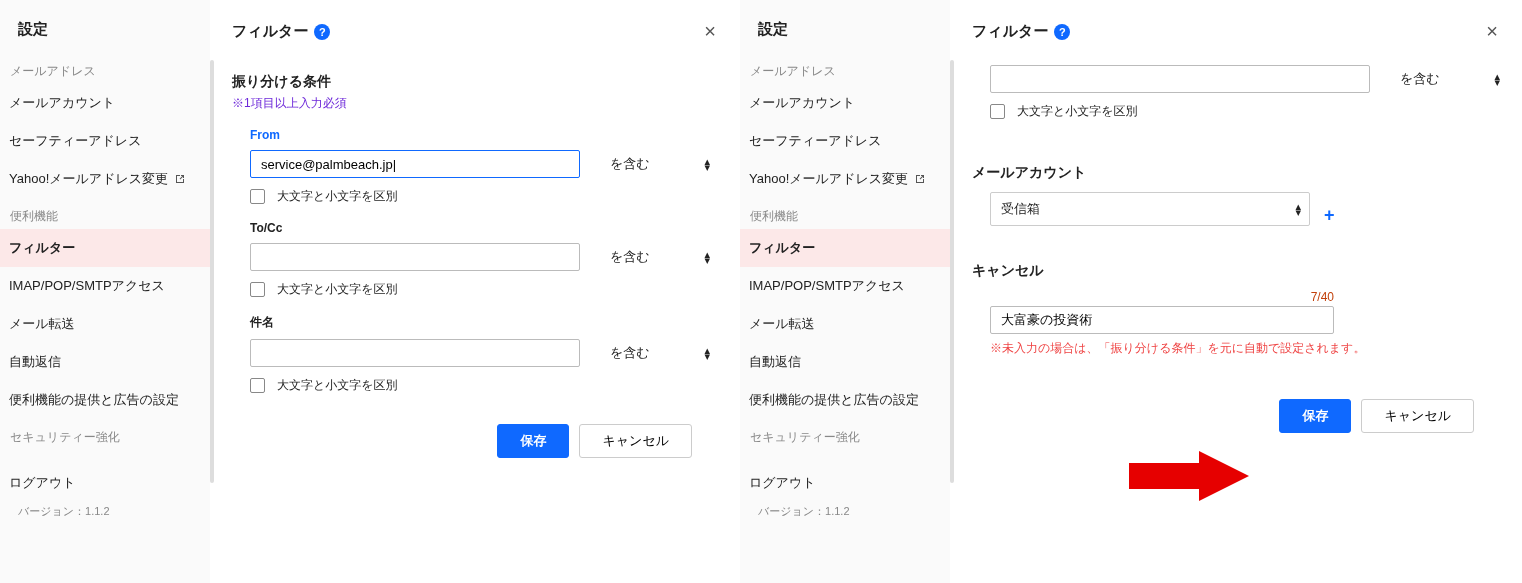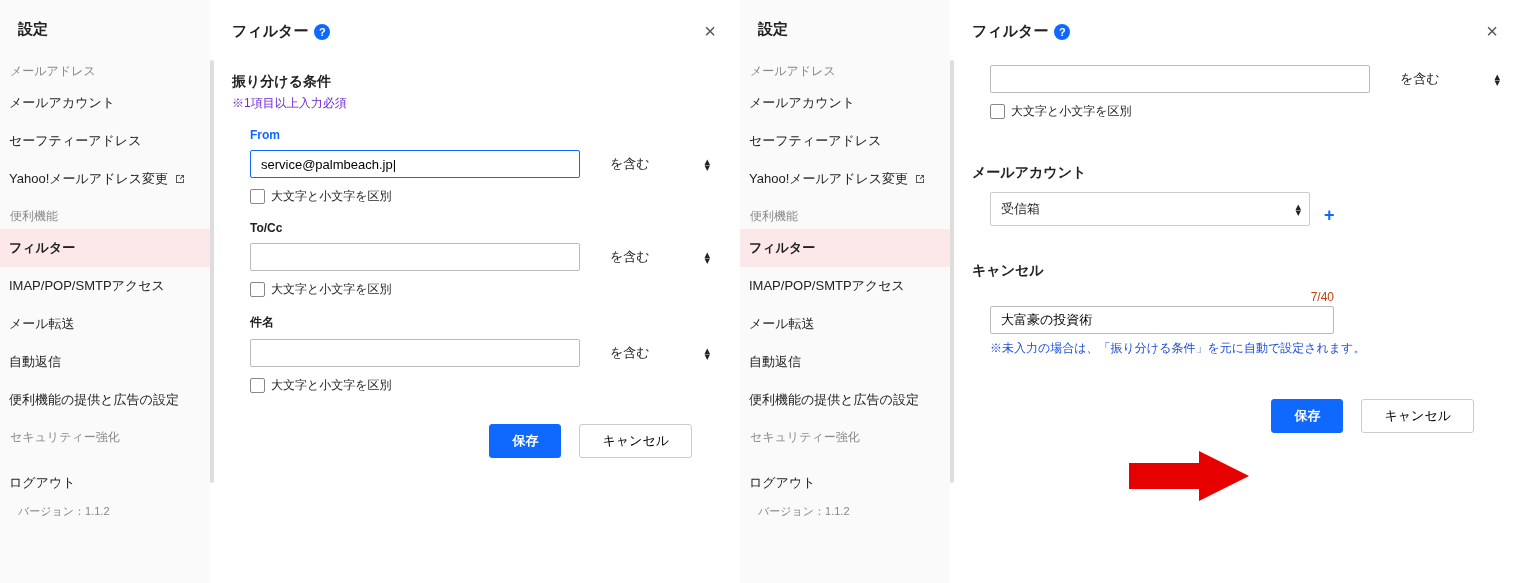--- a/index.html
+++ b/index.html
@@ -133,21 +133,21 @@
       cursor: pointer;
     }
     .caret {
       font-size: 11px;
       letter-spacing: -2px;
       line-height: 6px;
     }
     .check-row {
       display: flex;
       align-items: center;
-      gap: 6px;
+      gap: 12px;
       padding: 8px 0 4px;
       font-size: 12px;
       text-align: right;
     }
     .chk {
       width: 15px;
       height: 15px;
       border: 1.5px solid #888;
       border-radius: 2px;
       cursor: pointer;
@@ -172,26 +172,26 @@
     }
     .counter {
       font-size: 12px;
       color: #c2410c;
       text-align: right;
       width: 344px;
       padding-bottom: 2px;
     }
     .desc {
       font-size: 12px;
-      color: #1d4ed8;
+      color: #ef4444;
       padding-top: 6px;
     }
     .btn-row {
       display: flex;
-      gap: 18px;
+      gap: 10px;
       justify-content: flex-end;
       padding: 20px 30px 0 0;
     }
     .btn {
       height: 34px;
       padding: 0 22px;
       border-radius: 3px;
       font-size: 13px;
       cursor: pointer;
       border: 1px solid #ccc;

